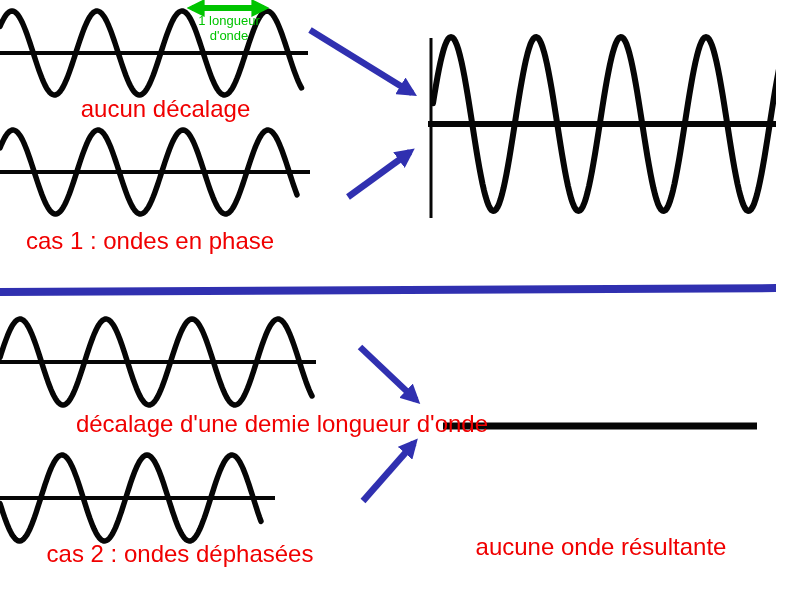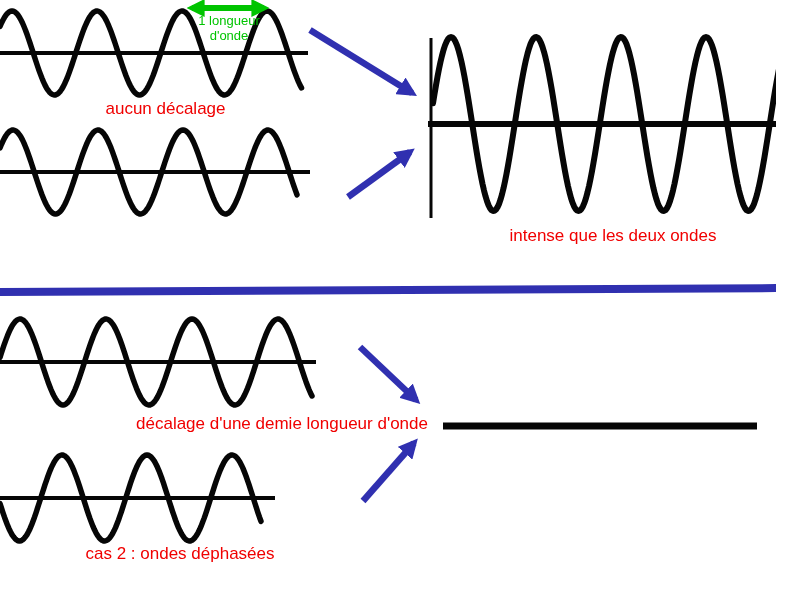--- a/index.html
+++ b/index.html
@@ -1,20 +1,20 @@
 <!DOCTYPE html>
 <html><head>
 <meta charset="utf-8">
 <style>
   html,body{margin:0;padding:0;background:#fff;}
   .stage{position:relative;width:776px;height:600px;background:#ffffff;overflow:hidden;
          font-family:"Liberation Sans","DejaVu Sans",sans-serif;}
   .canvas{position:absolute;left:0;top:0;width:800px;height:600px;}
   .lbl{position:absolute;text-align:center;}
-  .red{color:#f00000;font-size:17px;line-height:24px;}
+  .red{color:#f00000;font-size:24px;line-height:24px;}
   .green{color:#00c400;font-size:13px;line-height:15px;}
   .nowrap{white-space:nowrap;}
   .lbl span{display:block;}
   .l-wavelength{left:186px;top:13px;width:86px;}
   .l-nooffset{left:8px;top:97px;width:315px;}
   .l-case1{left:0px;top:229px;width:300px;}
   .l-result-top{left:432px;top:224px;width:362px;}
   .l-halfoffset{left:0px;top:412px;width:496px;margin-left:34px;}
   .l-case2{left:0px;top:542px;width:304px;padding-left:28px;}
   .l-result-bottom{left:422px;top:535px;width:358px;}
@@ -53,25 +53,26 @@
       <line x1="443" y1="426" x2="757" y2="426" stroke="#060606" stroke-width="7"></line>
     </svg>
 
   <div class="lbl green l-wavelength">
     <span>1 longueur</span>
     <span>d'onde</span>
   </div>
 
   <div class="lbl red nowrap l-nooffset">aucun décalage</div>
 
+  <div class="lbl red nowrap l-case1">cas 1 : ondes en phase</div>
 
   <div class="lbl red l-result-top">
-    <span>intense que les deux ondes</span>
   </div>
 
   <div class="lbl red nowrap l-halfoffset">décalage d'une demie longueur d'onde</div>
 
   <div class="lbl red nowrap l-case2">cas 2 : ondes déphasées</div>
 
   <div class="lbl red l-result-bottom">
+    <span>aucune onde résultante</span>
   </div>
 
 </div>
 
 </body></html>

